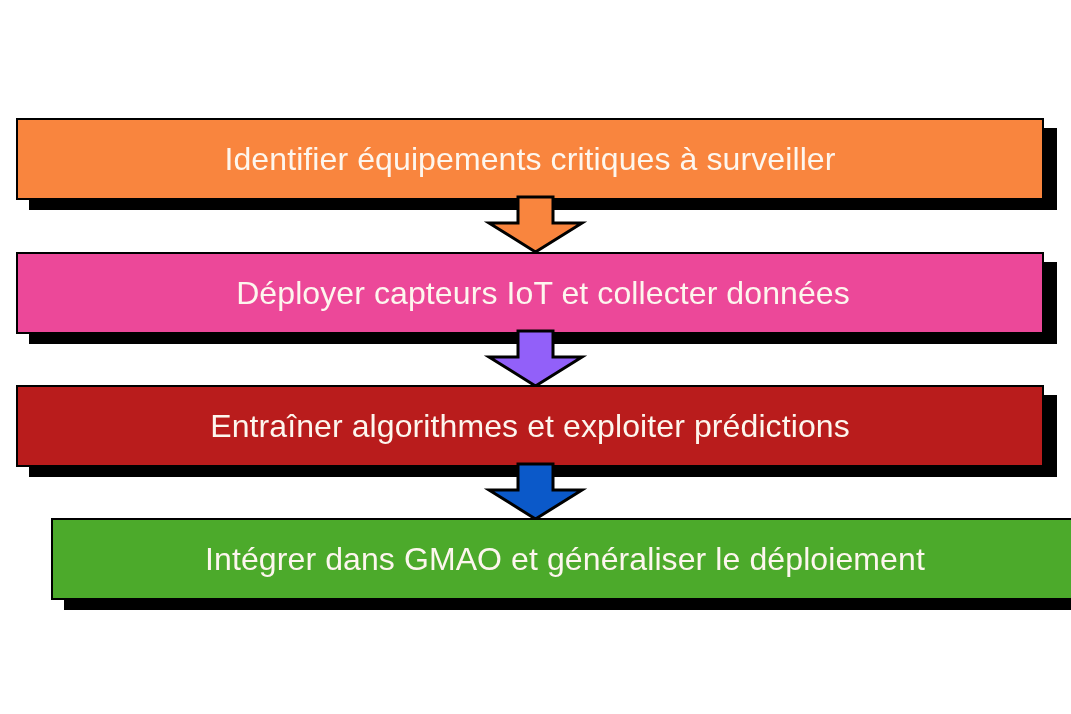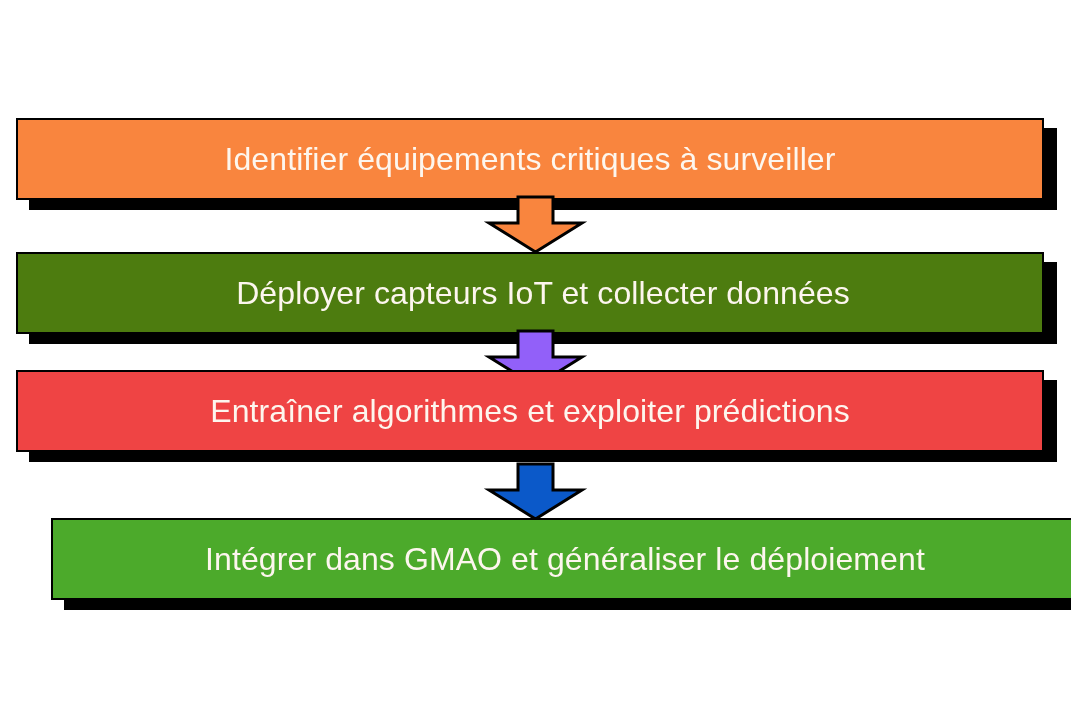--- a/index.html
+++ b/index.html
@@ -41,22 +41,22 @@
     font-size: 32px;
     font-weight: 400;
     line-height: 1;
     letter-spacing: 0.1px;
     white-space: nowrap;
     text-align: center;
     font-family: "Liberation Sans", sans-serif;
   }
 
   #step-0 { top: 118px; background: #f9853e; }
-  #step-1 { top: 252px; background: #4d7c0f; padding-left: 26px; }
-  #step-2 { top: 370px; background: #ef4444; }
+  #step-1 { top: 252px; background: #ec4899; padding-left: 26px; }
+  #step-2 { top: 385px; background: #b91c1c; }
   #step-3 { top: 518px; background: #4caa2b; margin-left: 35px; }
 
   .connector {
     position: absolute;
     left: 487px;
     width: 97px;
     height: 56px;
   }
 
   #connector-0 { top: 197px; }

